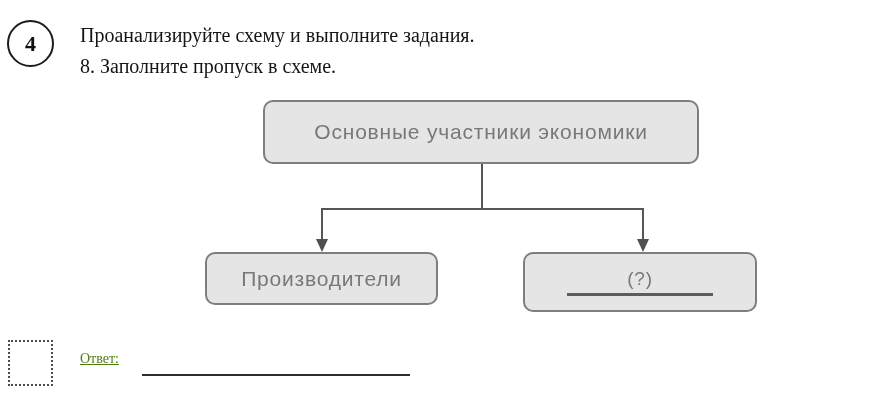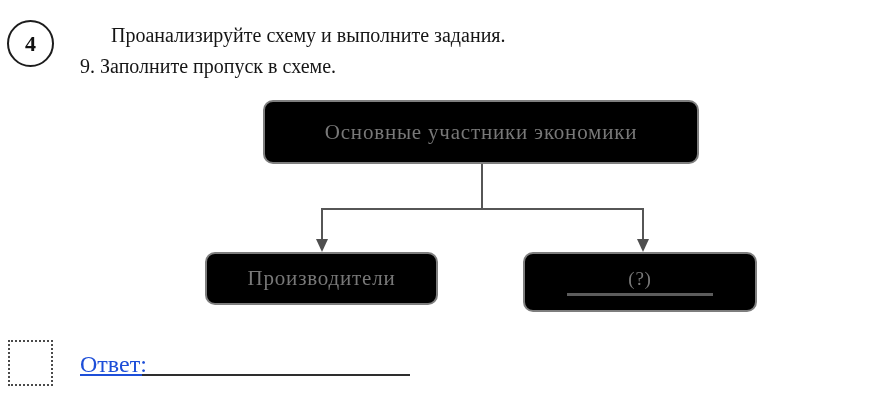--- a/index.html
+++ b/index.html
@@ -23,39 +23,38 @@
     font-size: 22px;
     color: #111;
     background: #fff;
   }
   .instruction {
     position: absolute;
     left: 80px; top: 24px;
     font-size: 20px;
     color: #151515;
     white-space: nowrap;
-    margin-left: 31px;
   }
   .subtask {
     position: absolute;
     left: 80px; top: 55px;
     font-size: 20px;
     color: #151515;
     white-space: nowrap;
   }
 
   
   .diagram-box {
     position: absolute;
     border: 2px solid #7e7e7e;
     border-radius: 10px;
-    background: #000000;
+    background: #e5e5e5;
     display: flex; flex-direction: column;
     align-items: center; justify-content: center;
-    font-family: Liberation Serif, serif;
+    font-family: Liberation Sans, sans-serif;
     color: #787878;
     letter-spacing: 0.8px;
   }
   .box-root {
     left: 263px; top: 100px;
     width: 436px; height: 64px;
     font-size: 21px;
   }
   .box-left {
     left: 205px; top: 252px;
@@ -96,38 +95,38 @@
   .answer-box {
     position: absolute;
     left: 8px; top: 340px;
     width: 45px; height: 46px;
     border: 2px dotted #4a4a4a;
     background: #fff;
   }
   .answer-label {
     position: absolute;
     left: 80px; top: 351px;
-    font-size: 24px;
-    color: #1d4ed8;
+    font-size: 14px;
+    color: #4d7c0f;
     white-space: nowrap;
     text-decoration: underline;
   }
   .answer-line {
     position: absolute;
     left: 142px; top: 374px;
     width: 268px; height: 2px;
     background: #2e2e2e;
   }
 </style>
 </head>
 <body>
 
 <div class="task-number">4</div>
 <div class="instruction">Проанализируйте схему и выполните задания.</div>
-<div class="subtask">9. Заполните пропуск в схеме.</div>
+<div class="subtask">8. Заполните пропуск в схеме.</div>
 
 <div class="diagram-box box-root">
   <span>Основные участники экономики</span>
 </div>
 
 <div class="connector stem-root"></div>
 <div class="connector bar"></div>
 <div class="connector stem-left"></div>
 <div class="connector stem-right"></div>
 <div class="arrowhead arrow-left"></div>

